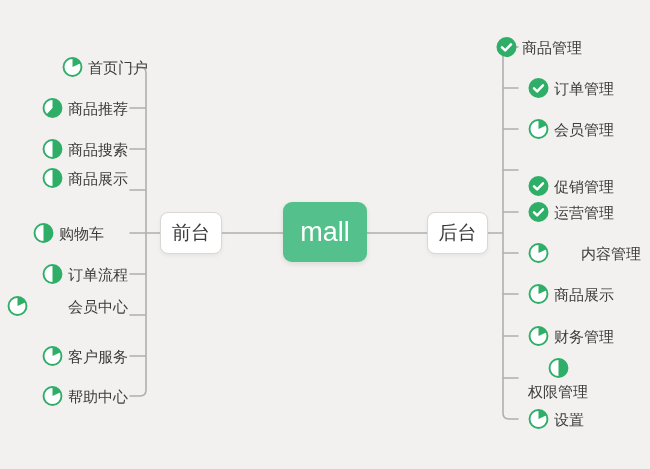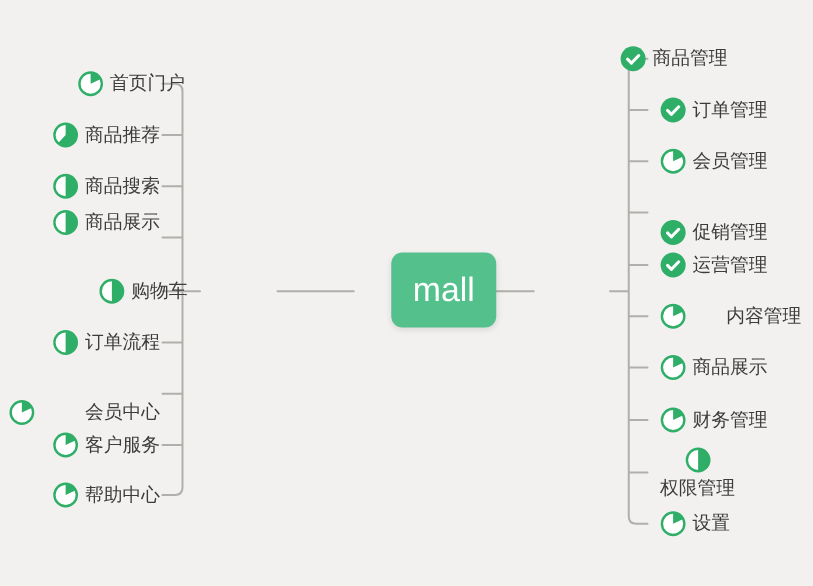--- a/index.html
+++ b/index.html
@@ -24,21 +24,20 @@
     cursor:pointer;
     user-select:none;
   }
   .node.root{
     left:283px;top:202px;width:84px;height:60px;
     background:var(--node-green,#54c08b);
     color:#fff;
     font-size:27px;
     border-radius:9px;
     box-shadow:0 2px 5px rgba(0,0,0,.10);
-    margin-left:30px;
   }
   .node.branch{
     background:var(--node-bg,#fff);
     border:1.5px solid var(--node-border,#d9d7d3);
     border-radius:8px;
     color:var(--node-text,#3a3a3a);
     font-size:19px;
     box-shadow:0 2px 4px rgba(0,0,0,.05);
   }
   #node-frontend{left:160px;top:212px;width:62px;height:42px;}
@@ -63,21 +62,23 @@
 </head>
 <body>
 
 <div class="canvas" style="--bg: #f2f1ef; --node-green: #54c08b; --node-bg: #ffffff; --node-border: #d9d7d3; --node-text: #3a3a3a; --label: #3c3c3c;">
   <svg id="connectors" viewBox="0 0 650 469" xmlns="http://www.w3.org/2000/svg">
       <path d="M222,233 H283 M367,233 H427 M146,233 H160 M488,233 H503 M130,67 H140 Q146,67 146,73 M146,73 V390 M146,390 Q146,396 140,396 H130 M130,108 H146 M130,149 H146 M130,190 H146 M130,233 H146 M130,274 H146 M130,315 H146 M130,356 H146 M518,47 H509 Q503,47 503,53 M503,53 V413 M503,413 Q503,419 509,419 H518 M503,88 H518 M503,129 H518 M503,170 H518 M503,212 H518 M503,253 H518 M503,294 H518 M503,336 H518 M503,378 H518" stroke="#b1afab" stroke-width="1.6" fill="none" stroke-linecap="round"></path>
     </svg>
 
   <div class="node root" id="node-root">mall</div>
 
-
+  <div class="node branch" id="node-frontend">前台</div>
+
+  <div class="node branch" id="node-backend">后台</div>
 
   <div id="topics">
       <div class="topic" style="top: 67px; right: 502px;">
       <svg class="icon" viewBox="0 0 22 22">
           <circle cx="11" cy="11" r="9.4" fill="#fff" stroke="#2fae68" stroke-width="2"></circle>
           <path d="M11,11 L11,1.5999999999999996 A9.4,9.4 0 0 1 19.51,7.00 Z" fill="#2fae68"></path>
         </svg>
       <span class="label">首页门户</span>
     </div>
       <div class="topic" style="top: 108px; right: 522px;">
@@ -94,35 +95,35 @@
         </svg>
       <span class="label">商品搜索</span>
     </div>
       <div class="topic" style="top: 178px; right: 522px;">
       <svg class="icon" viewBox="0 0 22 22">
           <circle cx="11" cy="11" r="9.4" fill="#fff" stroke="#2fae68" stroke-width="2"></circle>
           <path d="M11,11 L11,1.5999999999999996 A9.4,9.4 0 0 1 11.00,20.40 Z" fill="#2fae68"></path>
         </svg>
       <span class="label">商品展示</span>
     </div>
-      <div class="topic" style="top: 233px; right: 500px;">
+      <div class="topic" style="top: 233px; right: 546px;">
       <svg class="icon" viewBox="0 0 22 22">
           <circle cx="11" cy="11" r="9.4" fill="#fff" stroke="#2fae68" stroke-width="2"></circle>
           <path d="M11,11 L11,1.5999999999999996 A9.4,9.4 0 0 1 11.00,20.40 Z" fill="#2fae68"></path>
         </svg>
       <span class="label">购物车</span>
     </div>
       <div class="topic" style="top: 274px; right: 522px;">
       <svg class="icon" viewBox="0 0 22 22">
           <circle cx="11" cy="11" r="9.4" fill="#fff" stroke="#2fae68" stroke-width="2"></circle>
           <path d="M11,11 L11,1.5999999999999996 A9.4,9.4 0 0 1 11.00,20.40 Z" fill="#2fae68"></path>
         </svg>
       <span class="label">订单流程</span>
     </div>
-      <div class="topic" style="top: 330px; right: 522px; gap: 40px;">
+      <div class="topic" style="top: 306px; right: 522px; gap: 40px;">
       <svg class="icon" viewBox="0 0 22 22">
           <circle cx="11" cy="11" r="9.4" fill="#fff" stroke="#2fae68" stroke-width="2"></circle>
           <path d="M11,11 L11,1.5999999999999996 A9.4,9.4 0 0 1 19.51,7.00 Z" fill="#2fae68"></path>
         </svg>
       <span class="label">会员中心</span>
     </div>
       <div class="topic" style="top: 356px; right: 522px;">
       <svg class="icon" viewBox="0 0 22 22">
           <circle cx="11" cy="11" r="9.4" fill="#fff" stroke="#2fae68" stroke-width="2"></circle>
           <path d="M11,11 L11,1.5999999999999996 A9.4,9.4 0 0 1 19.51,7.00 Z" fill="#2fae68"></path>

